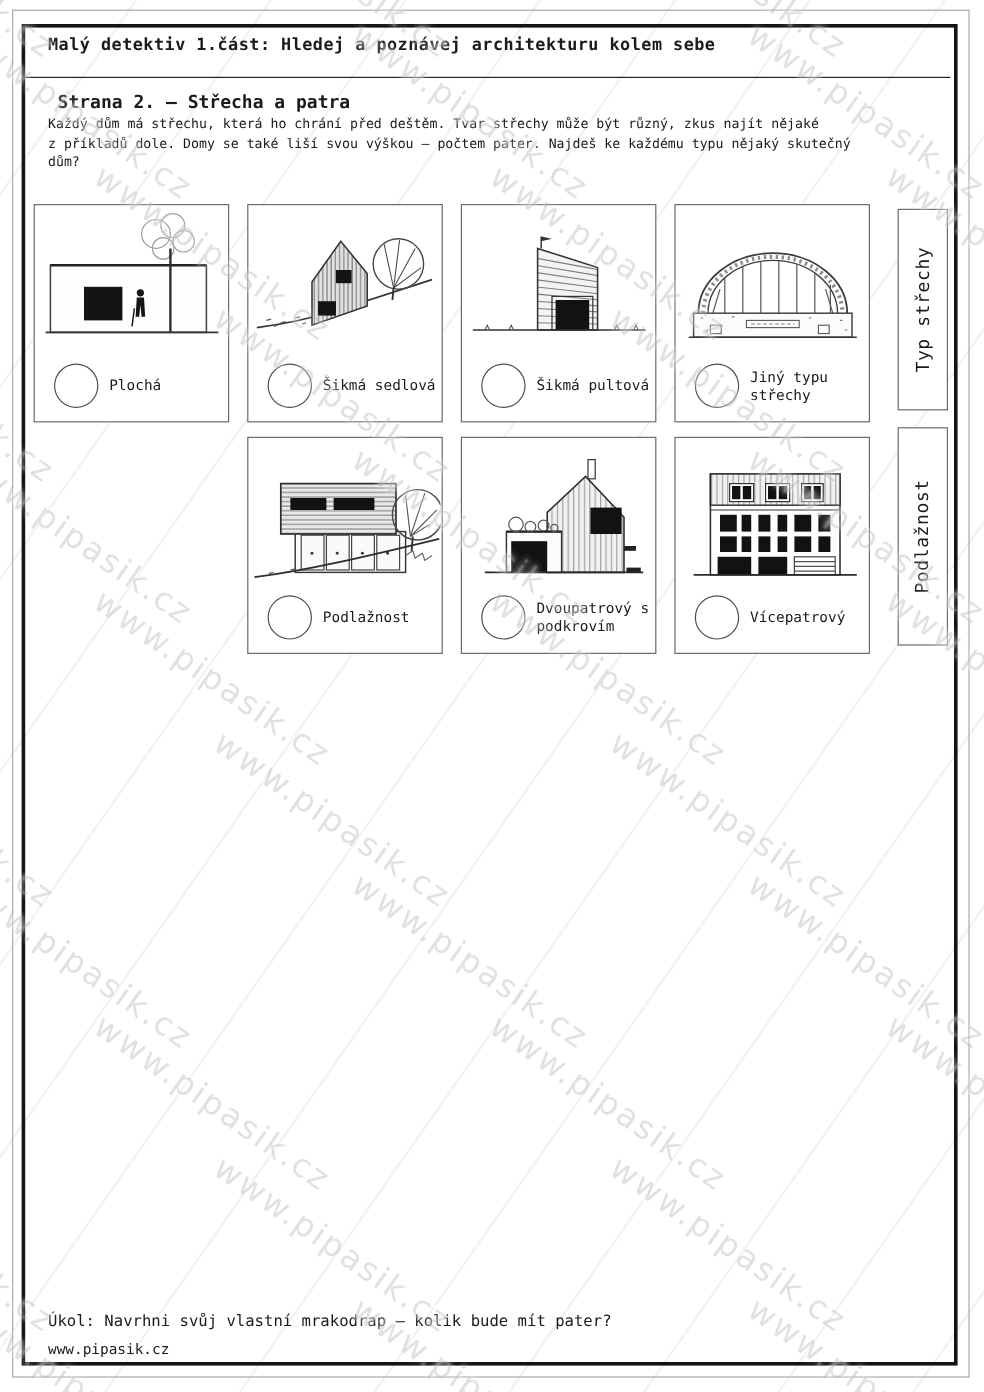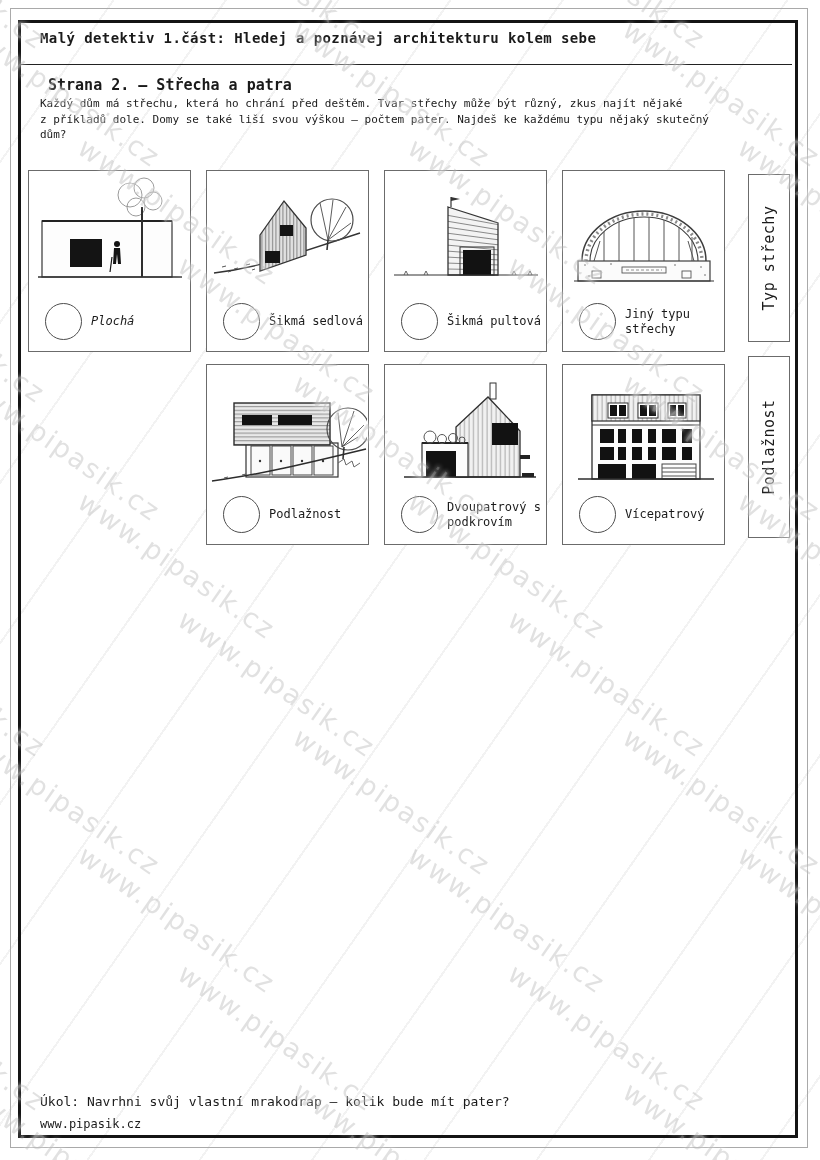--- a/index.html
+++ b/index.html
@@ -9,21 +9,21 @@
   .page::before{content:"";position:absolute;inset:0;pointer-events:none;
         background:repeating-linear-gradient(125deg, rgba(185,185,185,0.18) 0 2px, transparent 2px 92px);}
   .outer-frame{position:absolute;left:10px;top:8px;width:796px;height:1138px;border:1px solid #a9a9a9;}
   .main-frame{position:absolute;left:18px;top:20px;width:774px;height:1112px;border:3px solid #141414;}
   .title{position:absolute;left:40px;top:30px;font-size:14px;font-weight:700;letter-spacing:.4px;white-space:nowrap;}
   .title-divider{position:absolute;left:21px;top:64px;width:771px;border-top:1.5px solid #222;}
   .section-heading{position:absolute;left:48px;top:76px;font-size:15px;font-weight:700;text-align:center;}
   .intro{position:absolute;left:40px;top:96px;width:720px;font-size:11px;line-height:15.5px;white-space:pre-line;}
   .card{position:absolute;width:163px;border:1px solid #6b6b6b;background:#fff;box-sizing:border-box;}
   .r1{top:170px;height:182px;} .r2{top:364px;height:181px;}
-  .cx0{left:28px;font-style:italic;} .cx1{left:206px;} .cx2{left:384px;} .cx3{left:562px;}
+  .cx0{left:28px;} .cx1{left:206px;} .cx2{left:384px;} .cx3{left:562px;}
   .illo{position:absolute;left:1px;top:2px;width:159px;height:122px;}
   .opt{position:absolute;left:16px;bottom:11px;display:flex;align-items:center;gap:9px;}
   .opt-circle{width:35px;height:35px;border:1.6px solid #4e4e4e;border-radius:50%;background:#fff;flex:0 0 auto;cursor:pointer;}
   .opt-label{font-size:12px;line-height:15px;max-width:96px;}
   .side-box{position:absolute;left:748px;width:42px;border:1px solid #6b6b6b;background:#fff;box-sizing:border-box;
             display:flex;align-items:center;justify-content:center;}
   .sb1{top:174px;height:168px;} .sb2{top:356px;height:182px;}
   .side-label{transform:rotate(-90deg);white-space:nowrap;font-size:15px;letter-spacing:.5px;}
   .footer-task{position:absolute;left:40px;top:1094px;font-size:13px;}
   .footer-site{position:absolute;left:40px;top:1117px;font-size:12px;}

